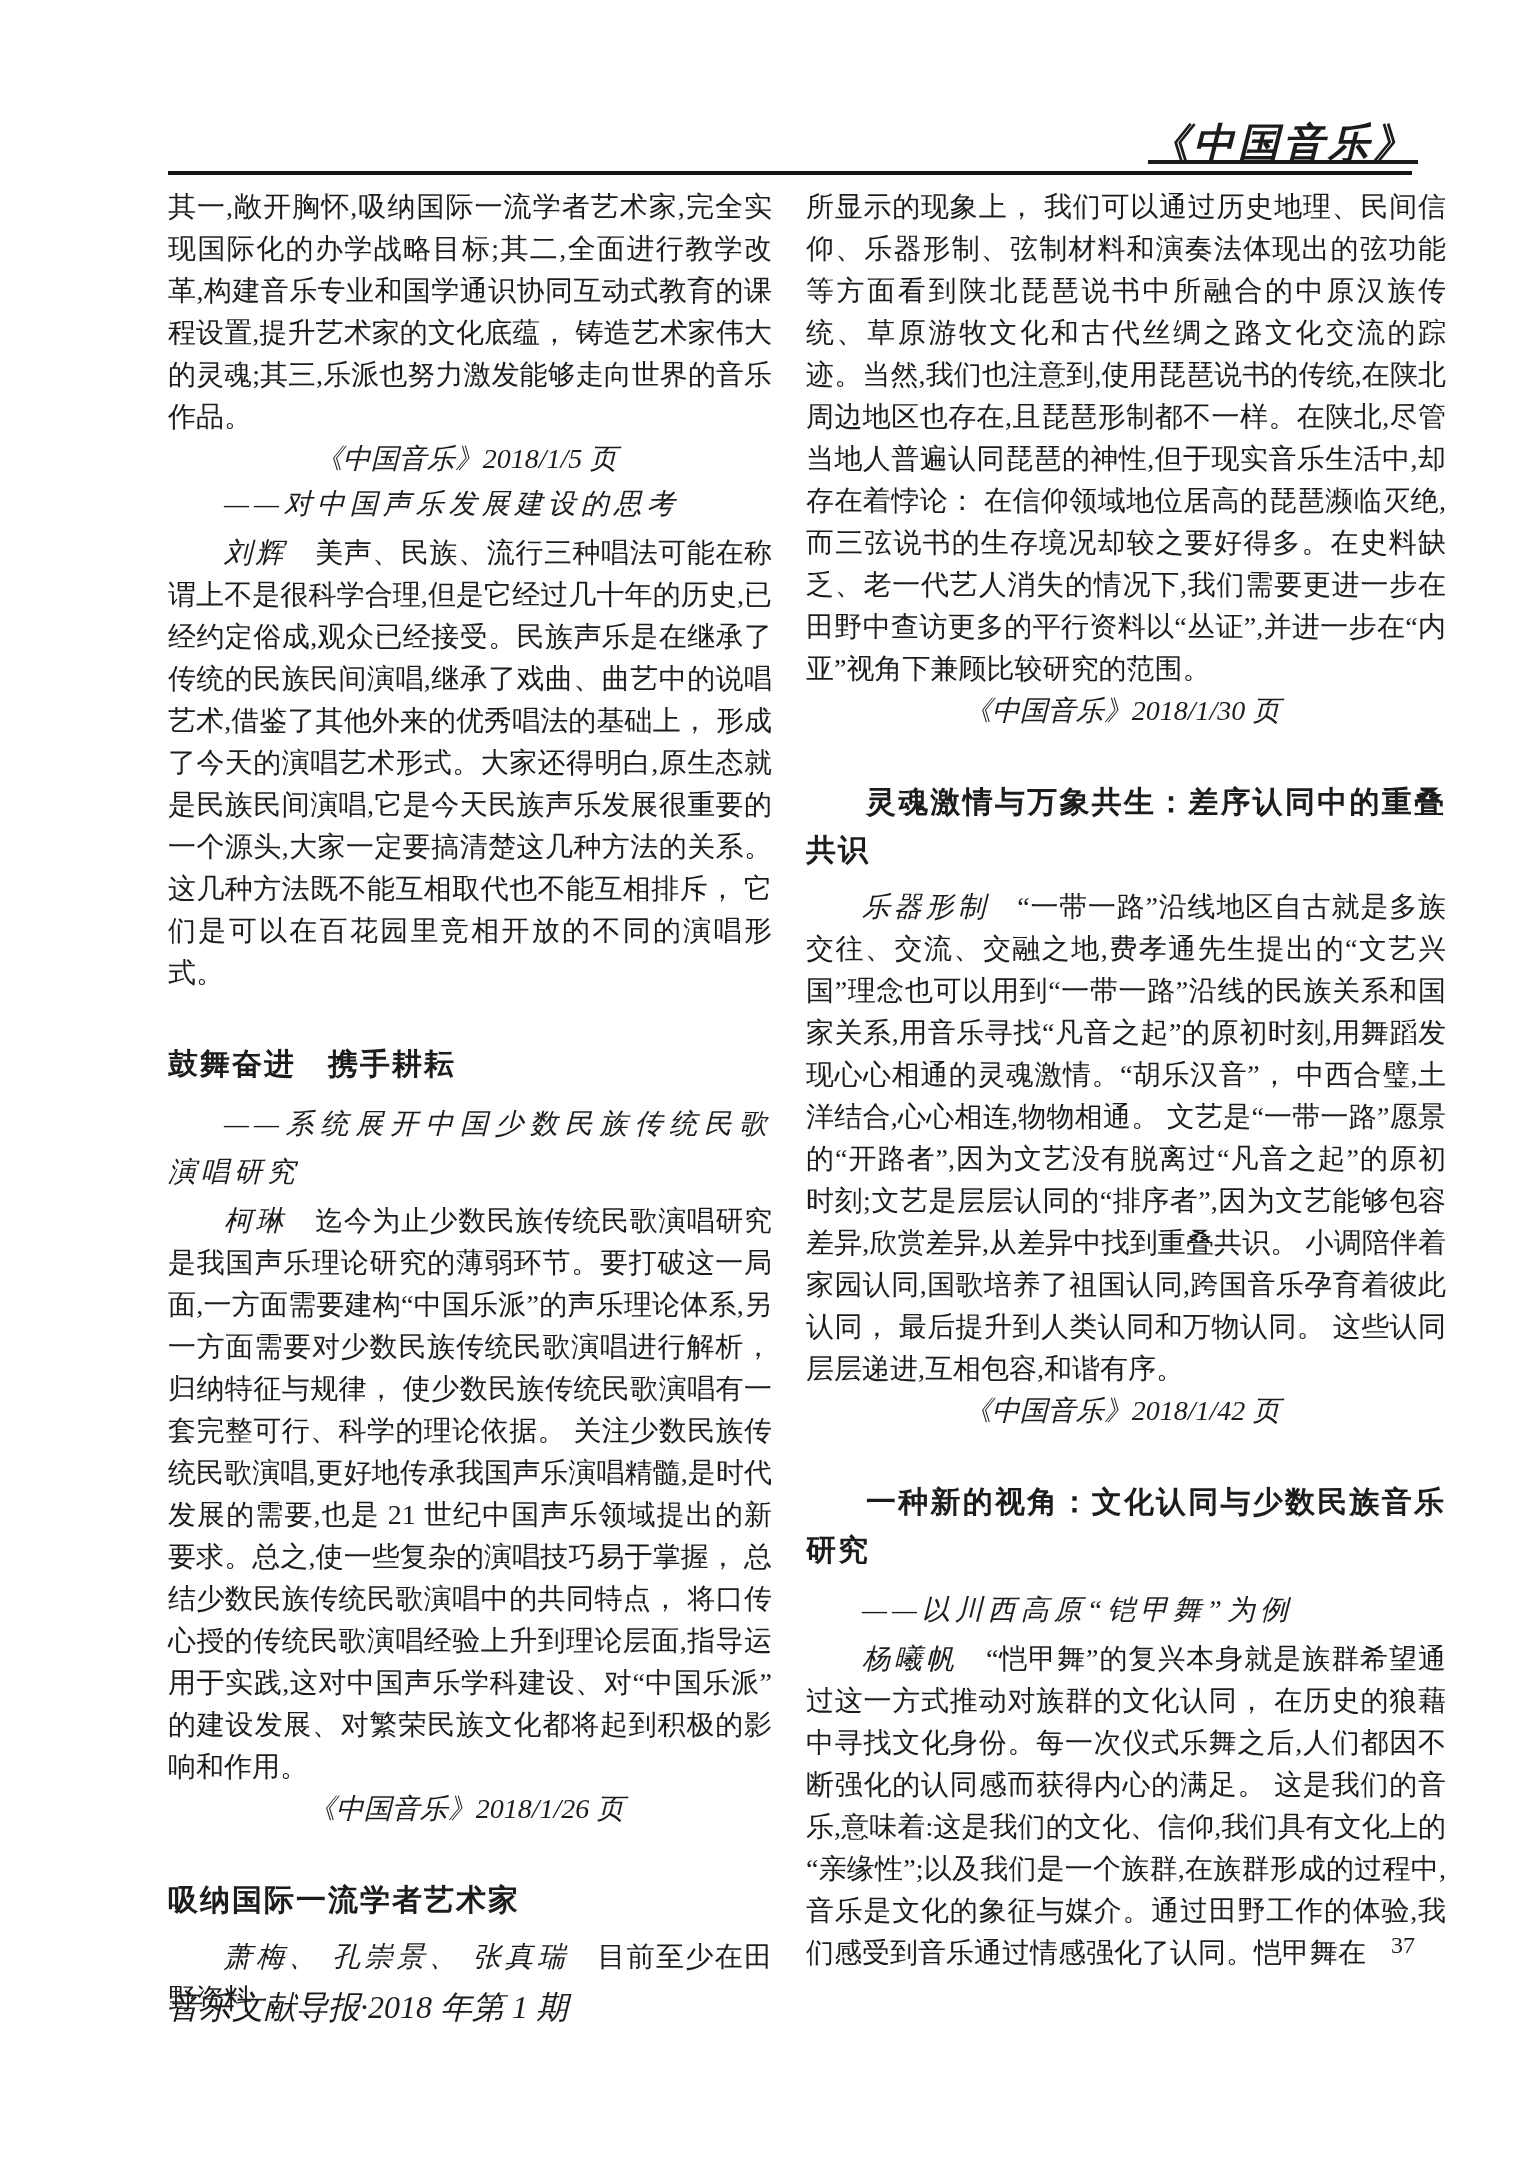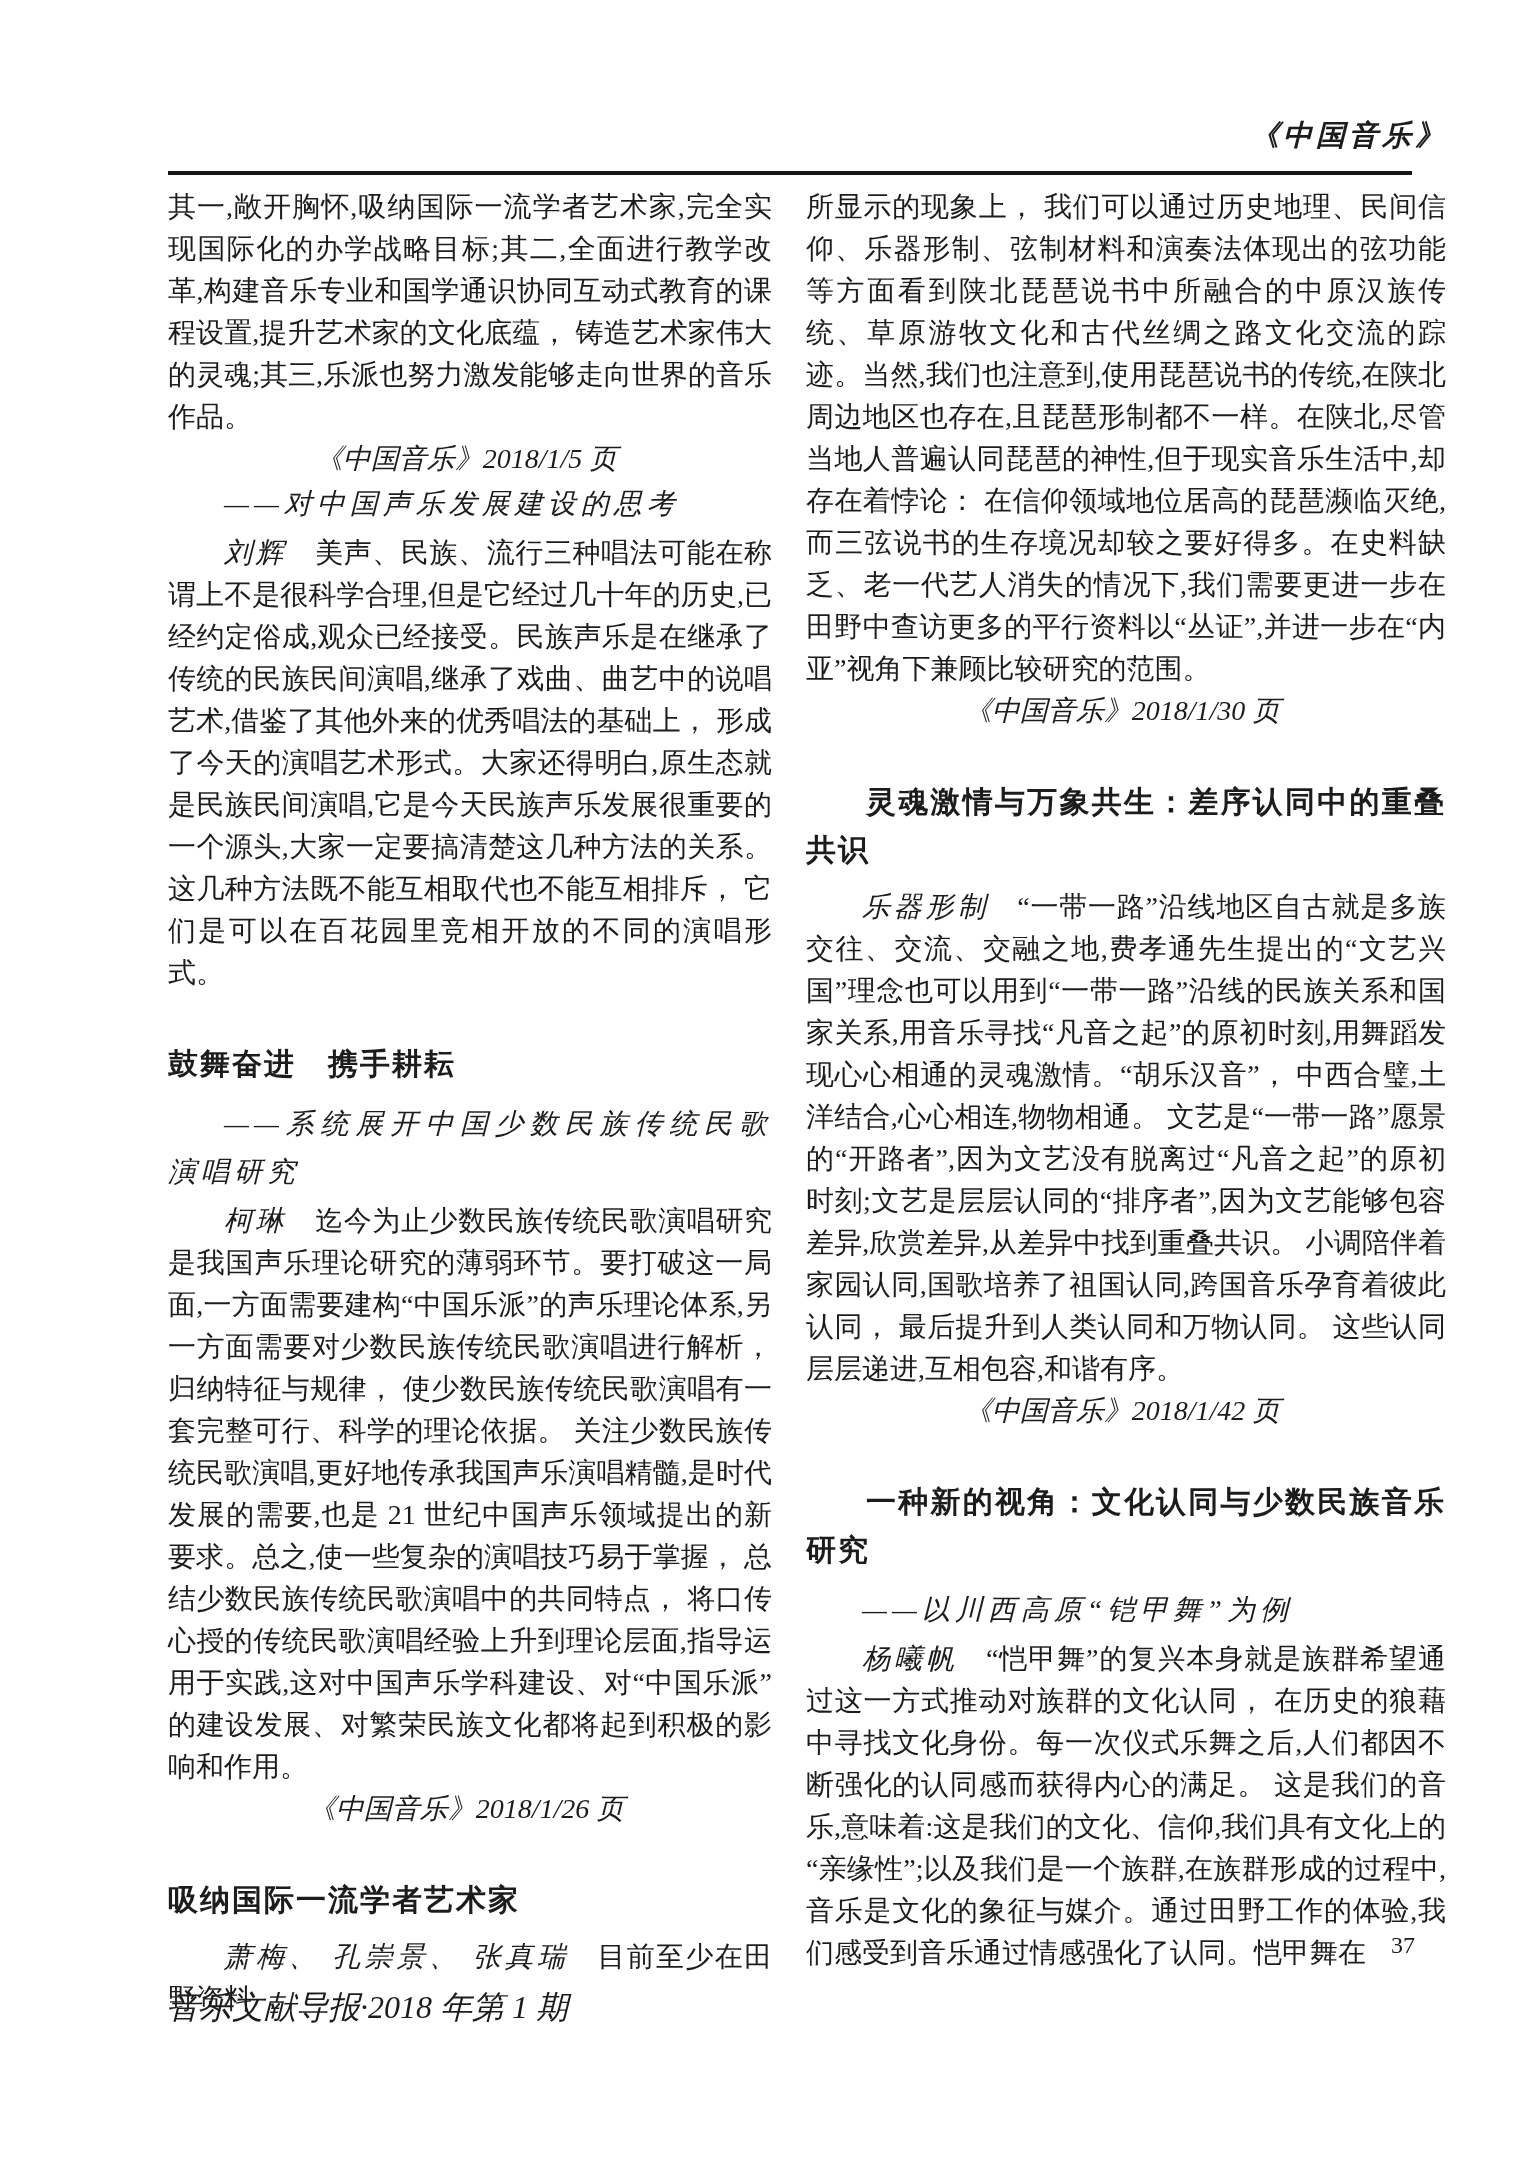--- a/index.html
+++ b/index.html
@@ -7,26 +7,27 @@
     position:relative;
     width:1529px; height:2163px;
     background:#ffffff;
     color:#1c1c1c;
     font-family:"Liberation Serif","DejaVu Serif",serif;
     overflow:hidden;
     margin:0 auto;
   }
   .header-title {
     position:absolute;
-    top:116px; right:81px;
-    font-size:29px;
+    top:116px; right:111px;
+    font-size:41px;
     font-weight:bold;
     font-style:italic;
     letter-spacing:4px;
     white-space:nowrap;
+    text-decoration:underline;
   }
   .header-rule {
     position:absolute;
     top:171px; left:168px;
     width:1244px; height:4px;
     background:#161616;
   }
   .columns {
     position:absolute;
     top:186px; left:168px;

